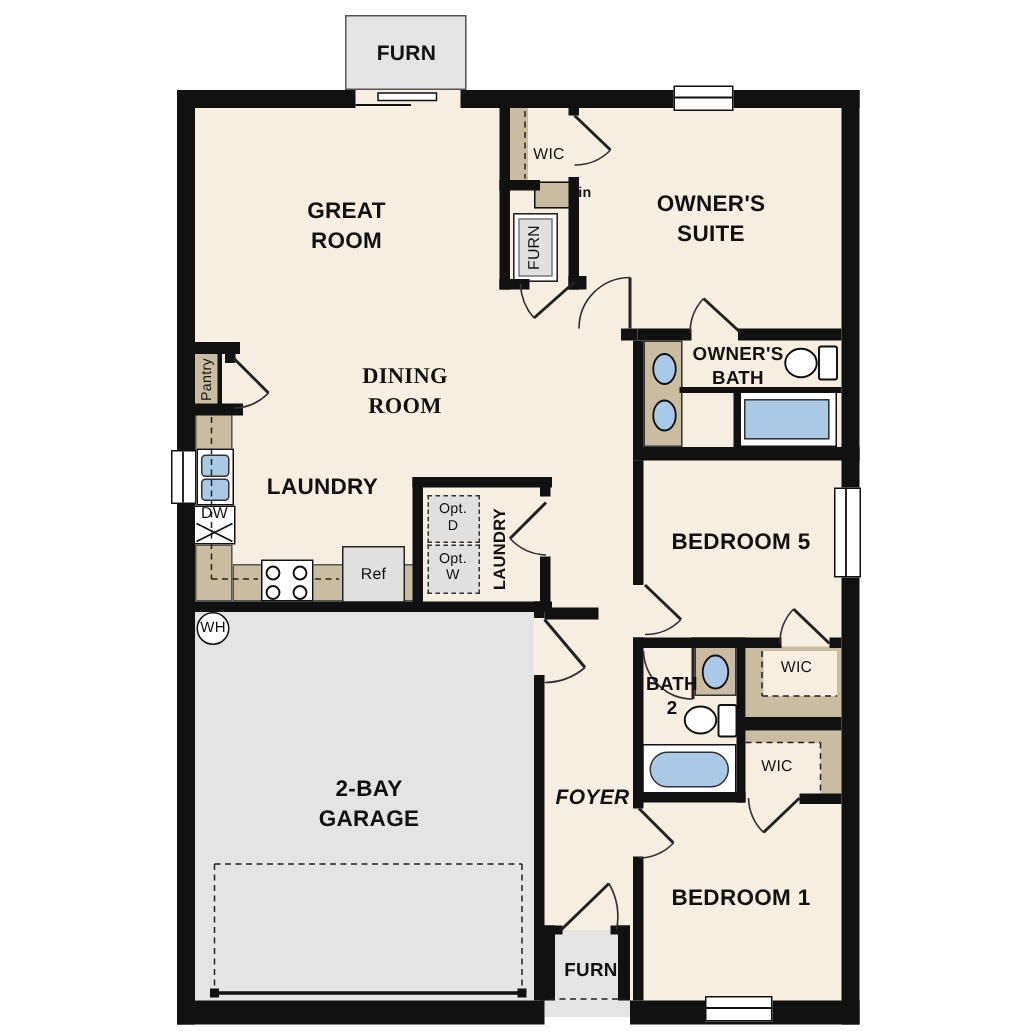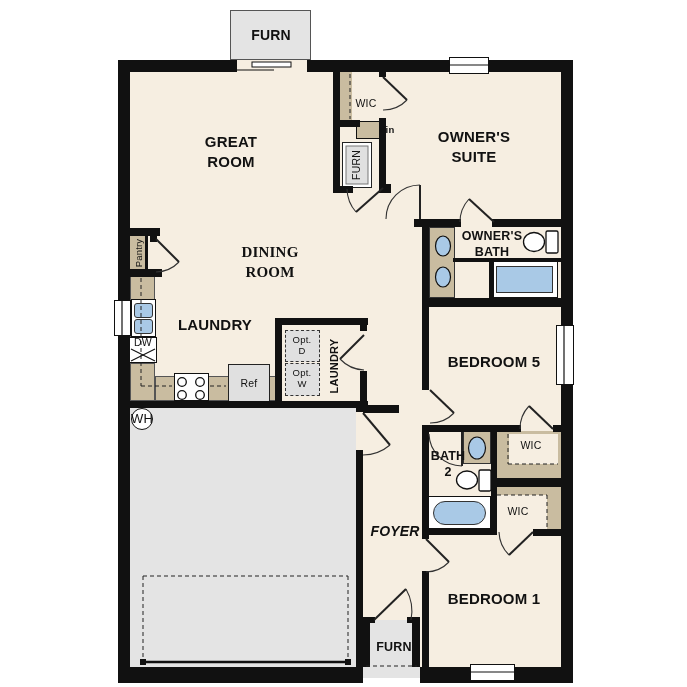--- a/index.html
+++ b/index.html
@@ -15,21 +15,21 @@
   .gray{position:absolute;background:var(--garage);}
   .tan{position:absolute;background:var(--casework);}
   .appl{position:absolute;background:var(--appliance);border:1.5px solid #222;box-sizing:border-box;}
   .whitebox{position:absolute;background:#fff;border:1.5px solid var(--wall);box-sizing:border-box;}
   .bluebox{position:absolute;background:var(--blue);border:1px solid #333;box-sizing:border-box;}
   .lbl{position:absolute;transform:translate(-50%,-50%);color:var(--text);text-align:center;
        white-space:pre-line;line-height:1.3;letter-spacing:.2px;}
   .v{transform:translate(-50%,-50%) rotate(-90deg);white-space:nowrap;}
   .b{font-weight:bold;}
   .s15{font-size:15px}.s14{font-size:14px}.s13{font-size:12.5px}.s11{font-size:11px}
-  .s10{font-size:10.5px}.s9{font-size:9.5px;line-height:1.15}.s8{font-size:13px}
+  .s10{font-size:10.5px}.s9{font-size:9.5px;line-height:1.15}.s8{font-size:10px}
   svg{position:absolute;left:0;top:0;pointer-events:none;}
 </style>
 </head>
 <body>
 
 <div id="plan">
 
   <div class="floor" style="left:124px;top:66px;width:443px;height:607px;"></div>
 
   <div class="gray" style="left:230px;top:10px;width:81px;height:50px;border:1.5px solid #555;box-sizing:border-box;"></div>
@@ -213,20 +213,22 @@
 ROOM</div>
   <div class="lbl b s15" style="left:215px;top:325px;">LAUNDRY</div>
   <div class="lbl b s15" style="left:474px;top:146px;">OWNER'S
 SUITE</div>
   <div class="lbl b s13" style="left:492px;top:244px;">OWNER'S
 BATH</div>
   <div class="lbl b s15" style="left:494px;top:362px;">BEDROOM 5</div>
   <div class="lbl b s15" style="left:494px;top:599px;">BEDROOM 1</div>
   <div class="lbl b s13" style="left:448px;top:464px;">BATH
 2</div>
+  <div class="lbl b s15" style="left:246px;top:536px;">2-BAY
+GARAGE</div>
   <div class="lbl b s14" style="left:395px;top:531px;font-style:italic;">FOYER</div>
   <div class="lbl b s13" style="left:394px;top:647px;">FURN</div>
   <div class="lbl s10" style="left:366px;top:104px;">WIC</div>
   <div class="lbl s10" style="left:531px;top:446px;">WIC</div>
   <div class="lbl s10" style="left:518px;top:512px;">WIC</div>
   <div class="lbl b s9" style="left:387px;top:130px;">Lin</div>
   <div class="lbl s10" style="left:143px;top:343px;">DW</div>
   <div class="lbl s10" style="left:249px;top:384px;">Ref</div>
   <div class="lbl s8" style="left:142px;top:419px;">WH</div>
   <div class="lbl s9" style="left:302px;top:346px;">Opt.

